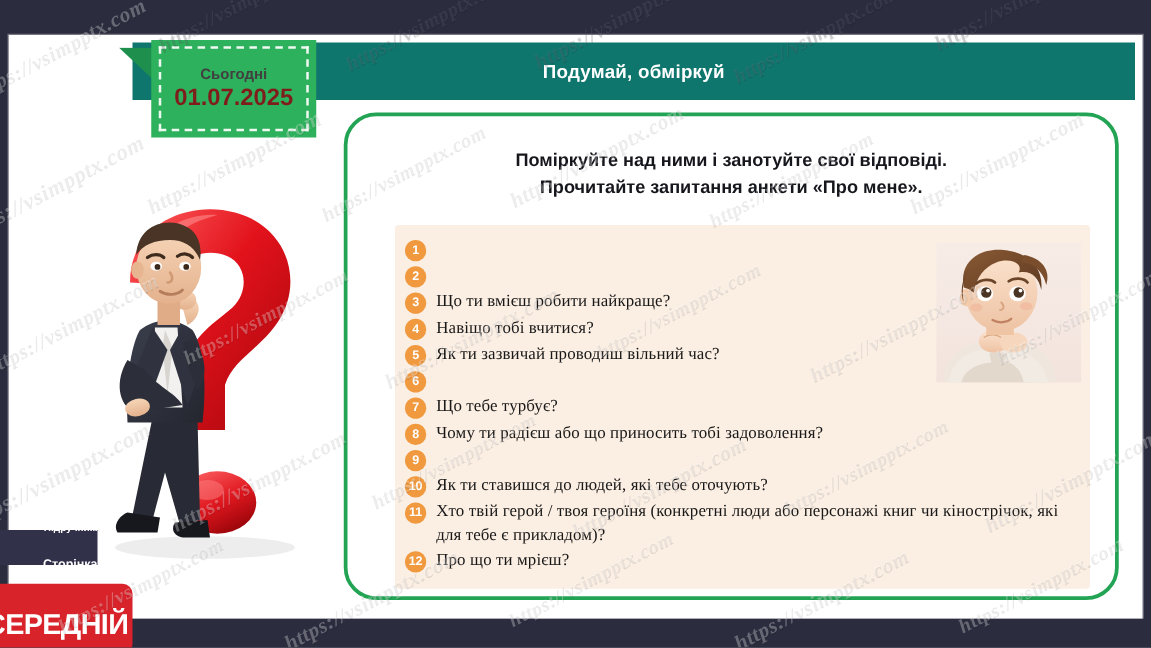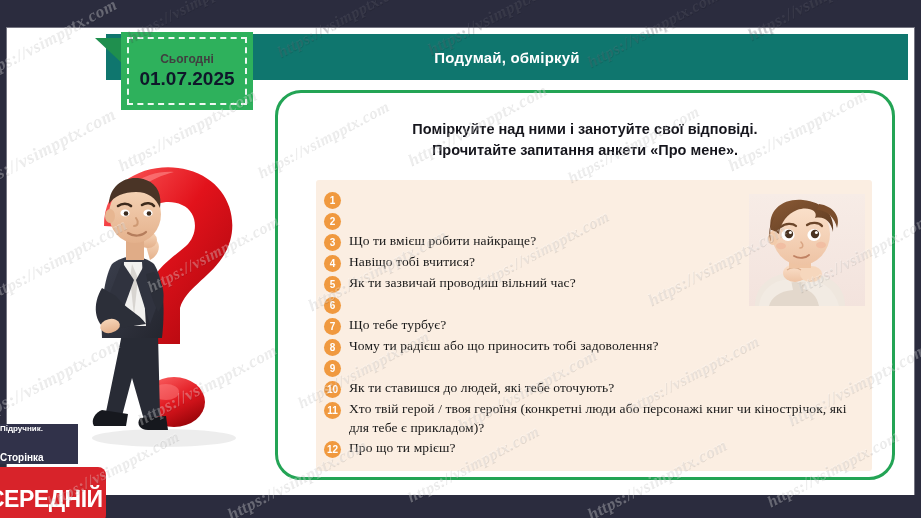--- a/index.html
+++ b/index.html
@@ -137,21 +137,21 @@
     border: 2px dashed rgba(255,255,255,0.92);
   }
   .date-label {
     color: #404040;
     font-size: 12px;
     font-weight: bold;
     z-index: 1;
     text-align: right;
   }
   .date-value {
-    color: #0f172a;
+    color: #7f1d1d;
     font-size: 19px;
     font-weight: bold;
     z-index: 1;
     text-align: center;
   }
 
   
   .illus-left {
     position: absolute;
     left: 55px;
@@ -231,26 +231,26 @@
     height: 112px;
     z-index: 5;
   }
 
   
   .book-label {
     position: absolute;
     left: 0px;
     top: 424px;
     width: 78px;
-    height: 40px;
+    height: 28px;
     background: #31324a;
     color: #ffffff;
     display: flex;
     flex-direction: column;
-    align-items: flex-start;
+    align-items: flex-end;
     justify-content: center;
     line-height: 1.1;
     z-index: 8;
   }
   .book-label .l1 { font-size: 8px; font-weight: bold; }
   .book-label .l2 { font-size: 10px; font-weight: bold; margin-top: 19px; }
 
   .red-badge {
     position: absolute;
     left: -8px;

